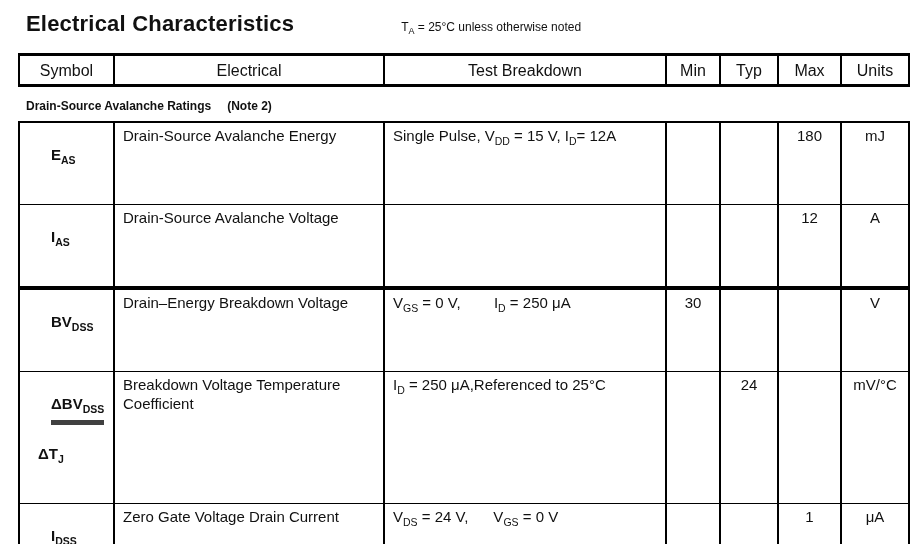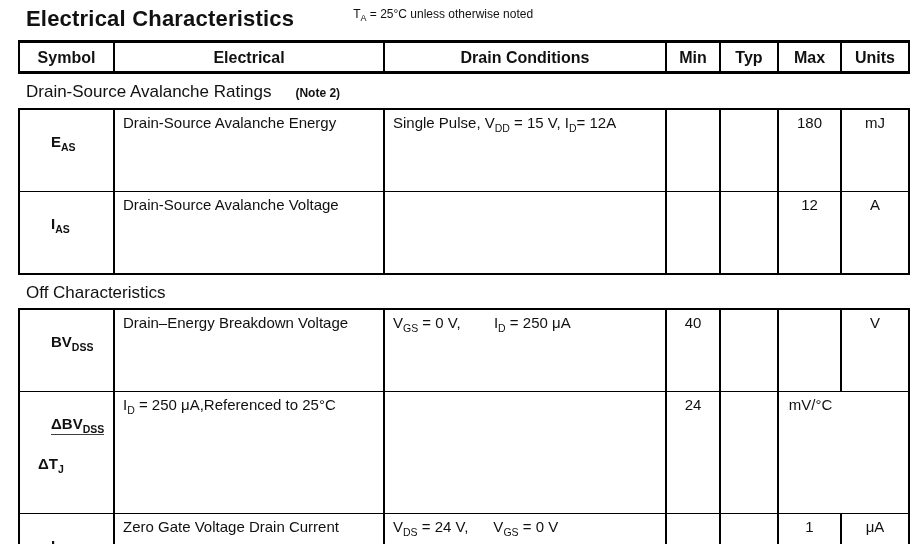--- a/index.html
+++ b/index.html
@@ -1,64 +1,64 @@
 <!DOCTYPE html>
 <html><head>
 <meta charset="utf-8">
 <style>
   html,body{margin:0;padding:0;background:#fff;}
   body{font-family:"Liberation Sans","DejaVu Sans",sans-serif;color:#111;}
   .page{position:relative;width:921px;height:544px;background:#fff;overflow:hidden;}
 
   
-  .doc-header{display:flex;align-items:flex-start;padding:7px 0 4px 18px;height:29px;}
+  .doc-header{display:flex;align-items:flex-end;padding:7px 0 17px 18px;height:29px;gap:48px;}
   .doc-title{font-size:22px;font-weight:bold;letter-spacing:.2px;margin-left:8px;line-height:24px;white-space:nowrap;}
   .doc-title-note{font-size:12px;margin-left:59px;white-space:nowrap;}
   .doc-title-note sub{font-size:9px;}
 
   
   .etable{width:892px;margin-left:18px;}
   .grid-row{display:grid;grid-template-columns:95px 270px 282px 54px 58px 63px 1fr;}
 
   
-  .hdr{border-top:3px solid #000;border-bottom:3px solid #000;border-left:2px solid #000;border-right:2px solid #000;font-weight:bold;}
+  .hdr{border-top:3px solid #000;border-bottom:3px solid #000;border-left:2px solid #000;border-right:2px solid #000;font-weight:normal;}
   .hdr .hcell{border-right:2px solid #000;text-align:center;font-size:16px;padding:5px 2px 4px;line-height:19px;box-sizing:border-box;}
   .hdr .hcell:last-child{border-right:none;}
 
   
   .sec-head{margin:7px 0 4px 8px;line-height:22px;white-space:nowrap;}
-  .sec-title{font-size:17px;font-weight:normal;}
-  .sec-note{font-size:12px;font-weight:bold;margin-left:24px;}
+  .sec-title{font-size:12px;font-weight:bold;}
+  .sec-note{font-size:12px;font-weight:bold;margin-left:16px;}
 
   
   .sec-rows{border:2px solid #000;}
   .trow + .trow{border-top:1px solid #000;}
   .cell{border-right:2px solid #000;box-sizing:border-box;font-size:15px;line-height:19px;padding:3px 8px 2px;min-height:26px;white-space:pre;overflow:hidden;}
   .cell:last-child{border-right:none;}
   .cell sub{font-size:70%;line-height:0;text-align:center;}
   .sym{padding-left:6px;font-weight:bold;}
-  .sym-top.frac{display:inline-block;border-bottom:1px solid #404040;padding-bottom:1px;}
+  .sym-top.frac{display:inline-block;border-bottom:5px solid #404040;padding-bottom:7px;}
   .sym-bot{display:block;padding-left:12px;}
   .num{text-align:center;padding-left:2px;padding-right:2px;}
 </style>
 </head>
 <body>
 
 <div class="page">
 
   <div class="doc-header">
     <span class="doc-title">Electrical Characteristics</span>
     <span class="doc-title-note">T<sub>A</sub> = 25°C unless otherwise noted</span>
   </div>
 
   <div class="etable">
     <div class="grid-row hdr">
       <div class="hcell">Symbol</div>
       <div class="hcell">Electrical</div>
-      <div class="hcell">Drain Conditions</div>
+      <div class="hcell">Test Breakdown</div>
       <div class="hcell">Min</div>
       <div class="hcell">Typ</div>
       <div class="hcell">Max</div>
       <div class="hcell">Units</div>
     </div>
 
     <div>
   <section class="tsection">
     <div class="sec-head">
       <span class="sec-title">Drain-Source Avalanche Ratings</span><span class="sec-note">(Note 2)</span>
@@ -86,42 +86,40 @@
     <div class="cell cond"></div>
     <div class="cell num"></div>
     <div class="cell num"></div>
     <div class="cell num">12</div>
     <div class="cell num">A</div>
   </div>
 </div>
   </section>
 
   <section class="tsection">
-    <div class="sec-head">
-      <span class="sec-title">Off Characteristics</span>
-    </div>
     <div class="sec-rows">
   <div class="grid-row trow">
     <div class="cell sym">
       <span class="sym-top">BV<sub>DSS</sub></span>
       
     </div>
     <div class="cell par">Drain–Energy Breakdown Voltage</div>
     <div class="cell cond">V<sub>GS</sub> = 0 V,        I<sub>D</sub> = 250 μA</div>
-    <div class="cell num">40</div>
+    <div class="cell num">30</div>
     <div class="cell num"></div>
     <div class="cell num"></div>
     <div class="cell num">V</div>
   </div>
 
   <div class="grid-row trow">
     <div class="cell sym">
       <span class="sym-top frac">ΔBV<sub>DSS</sub></span>
       <span class="sym-bot">ΔT<sub>J</sub></span>
     </div>
+    <div class="cell par">Breakdown Voltage Temperature<br>Coefficient</div>
     <div class="cell cond">I<sub>D</sub> = 250 μA,Referenced to 25°C</div>
     <div class="cell num"></div>
     <div class="cell num">24</div>
     <div class="cell num"></div>
     <div class="cell num">mV/°C</div>
   </div>
 
   <div class="grid-row trow">
     <div class="cell sym">
       <span class="sym-top">I<sub>DSS</sub></span>

